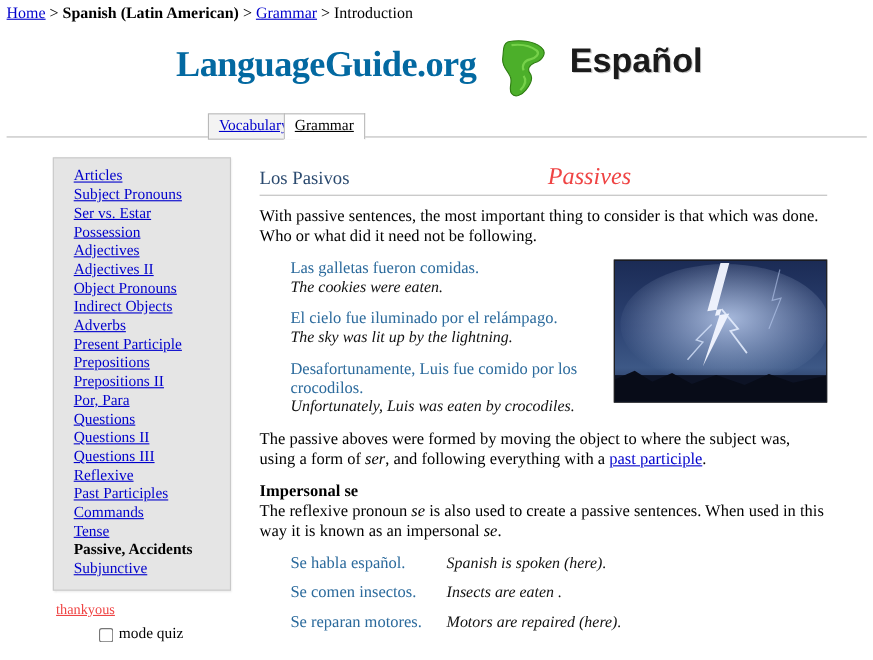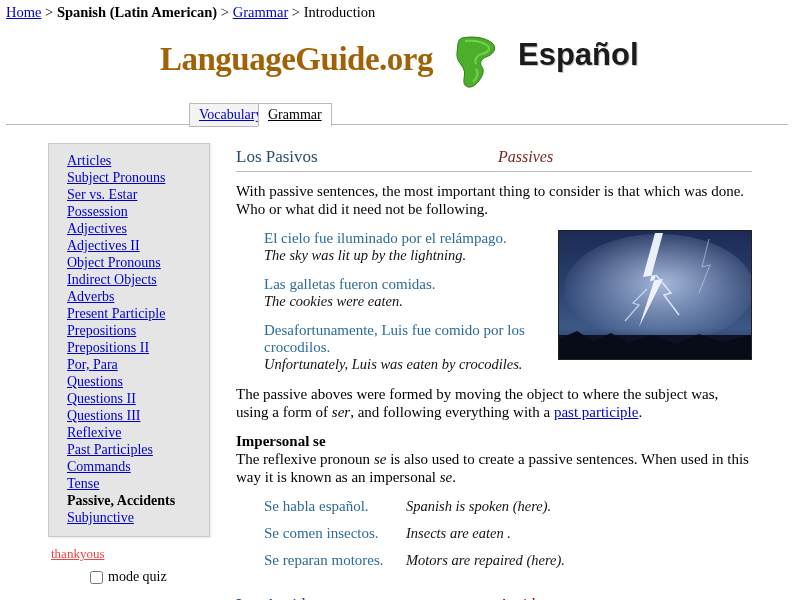--- a/index.html
+++ b/index.html
@@ -35,21 +35,21 @@
     height: 72px;
   }
   .logo-text {
     position: absolute;
     left: 160px;
     top: 18px;
     font-family: "Liberation Serif", serif;
     font-size: 33px;
     font-weight: bold;
     letter-spacing: -0.5px;
-    color: #a16207;
+    color: #0369a1;
   }
   .globe {
     position: absolute;
     left: 452px;
     top: 12px;
     width: 58px;
     height: 56px;
   }
   .espanol {
     position: absolute;
@@ -165,23 +165,23 @@
     margin-bottom: 10px;
   }
   .sec-title {
     font-family: "Liberation Serif", serif;
     font-size: 17px;
     color: #2b4a6f;
     width: 262px;
   }
   .sec-trans {
     font-family: "Liberation Serif", serif;
-    font-size: 16px;
+    font-size: 22px;
     font-style: italic;
-    color: #7f1d1d;
+    color: #ef4444;
   }
   .para {
     font-size: 15px;
     line-height: 18px;
     margin: 0 0 12px 0;
   }
   .para a { color: #0000cc; text-decoration: underline; margin-top: 40px; }
 
   .examples-wrap {
     position: relative;
@@ -331,26 +331,26 @@
           <path d="M97 44 L112 62 L105 64 L120 84" stroke="#e8f0ff" stroke-width="1.6" fill="none" opacity="0.85"></path>
           <path d="M88 58 L74 72 L80 74 L66 90" stroke="#dce8ff" stroke-width="1.3" fill="none" opacity="0.75"></path>
           <path d="M150 8 L143 36 L151 34 L140 62" stroke="#c9dcff" stroke-width="1.1" fill="none" opacity="0.5"></path>
           <rect x="0" y="104" width="194" height="26" fill="#0d1325"></rect>
           <path d="M0 108 L18 100 L34 110 L52 102 L70 112 L92 104 L118 113 L140 103 L162 111 L194 104 L194 130 L0 130 Z" fill="#080c18"></path>
         </svg>
       </div>
 
       <div class="ex-list">
         <div class="ex">
+          <div class="ex-es">Las galletas fueron comidas.</div>
+          <div class="ex-en">The cookies were eaten.</div>
+        </div>
+        <div class="ex">
           <div class="ex-es">El cielo fue iluminado por el relámpago.</div>
           <div class="ex-en">The sky was lit up by the lightning.</div>
-        </div>
-        <div class="ex">
-          <div class="ex-es">Las galletas fueron comidas.</div>
-          <div class="ex-en">The cookies were eaten.</div>
         </div>
         <div class="ex">
           <div class="ex-es">Desafortunamente, Luis fue comido por los crocodilos.</div>
           <div class="ex-en">Unfortunately, Luis was eaten by crocodiles.</div>
         </div>
       </div>
     </div>
 
     <p class="para"><span>The passive aboves were formed by moving the object to where the subject was, using a form of </span><i>ser</i><span>, and following everything with a </span><a href="#">past participle</a><span>.</span></p>
 

